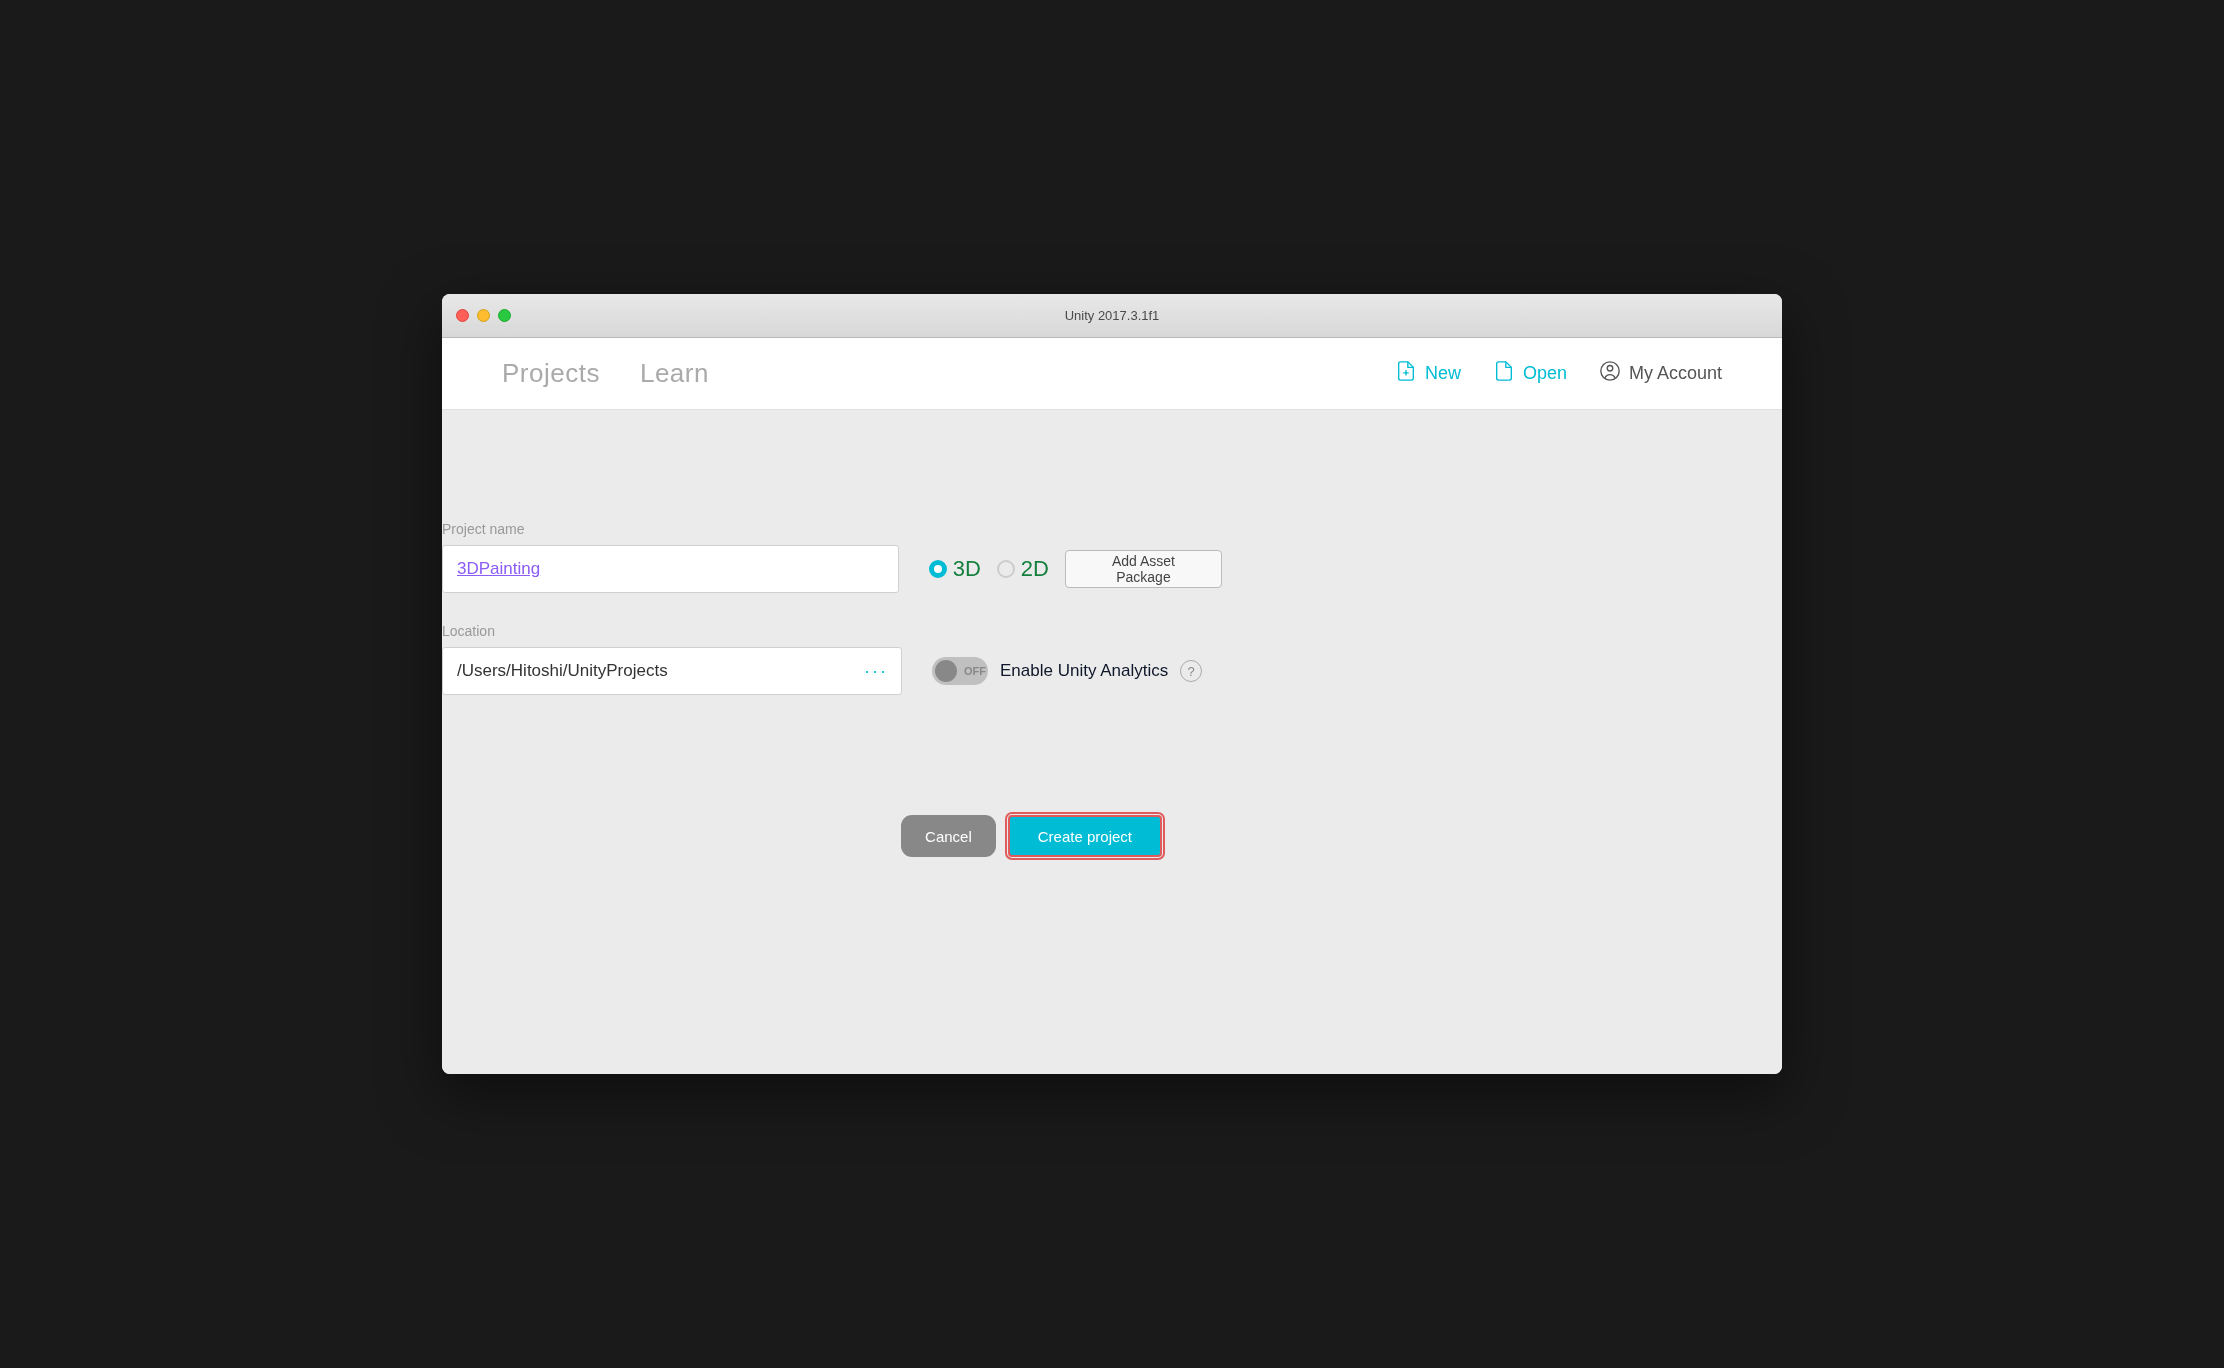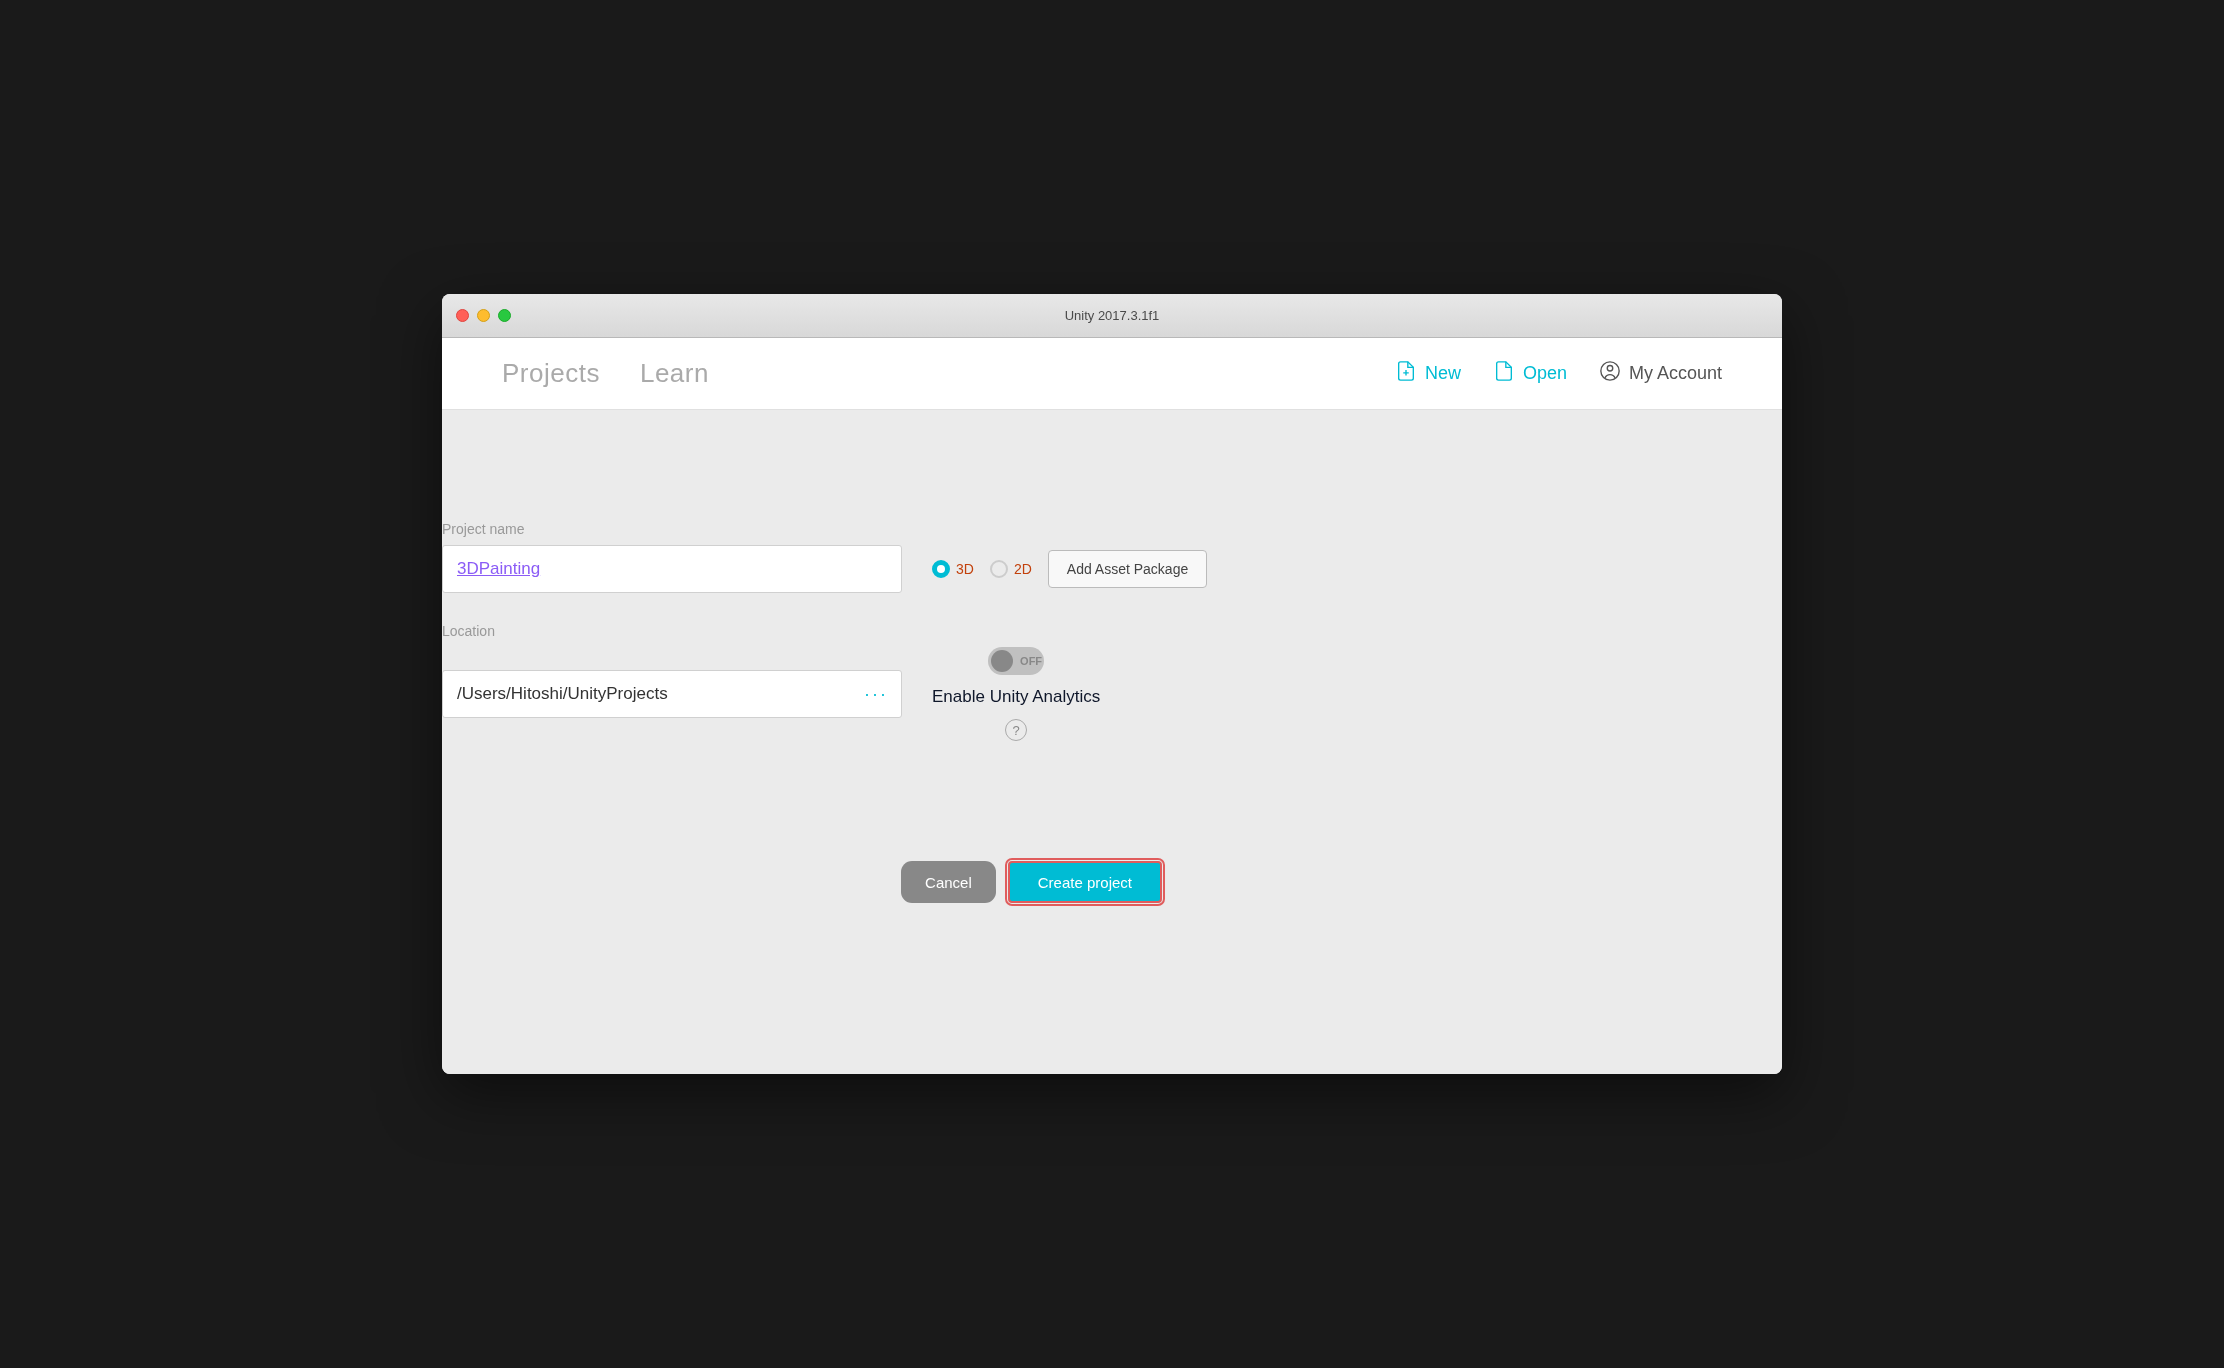--- a/index.html
+++ b/index.html
@@ -210,42 +210,41 @@
     }
 
     .radio-inner {
       width: 8px;
       height: 8px;
       border-radius: 50%;
       background: white;
     }
 
     .radio-label {
-      font-size: 14px;
-      color: #c2410c;
+      font-size: 22px;
+      color: #15803d;
       font-weight: 500;
     }
 
     .add-asset-btn {
       height: 38px;
       padding: 0 18px;
       border: 1px solid #bbb;
       border-radius: 4px;
       background: #f8f8f8;
       font-size: 14px;
       color: #444;
       cursor: pointer;
     }
 
     
     .toggle-row {
       display: flex;
       align-items: center;
       gap: 12px;
-      flex-direction: column;
     }
 
     .toggle {
       width: 56px;
       height: 28px;
       border-radius: 14px;
       background: #c0c0c0;
       position: relative;
       cursor: pointer;
       display: flex;

